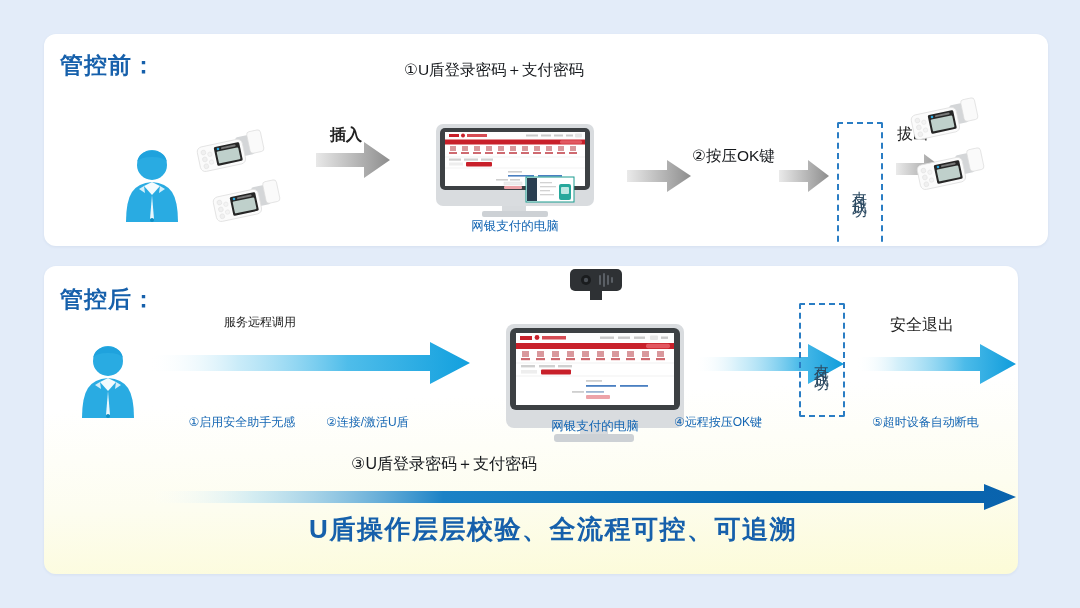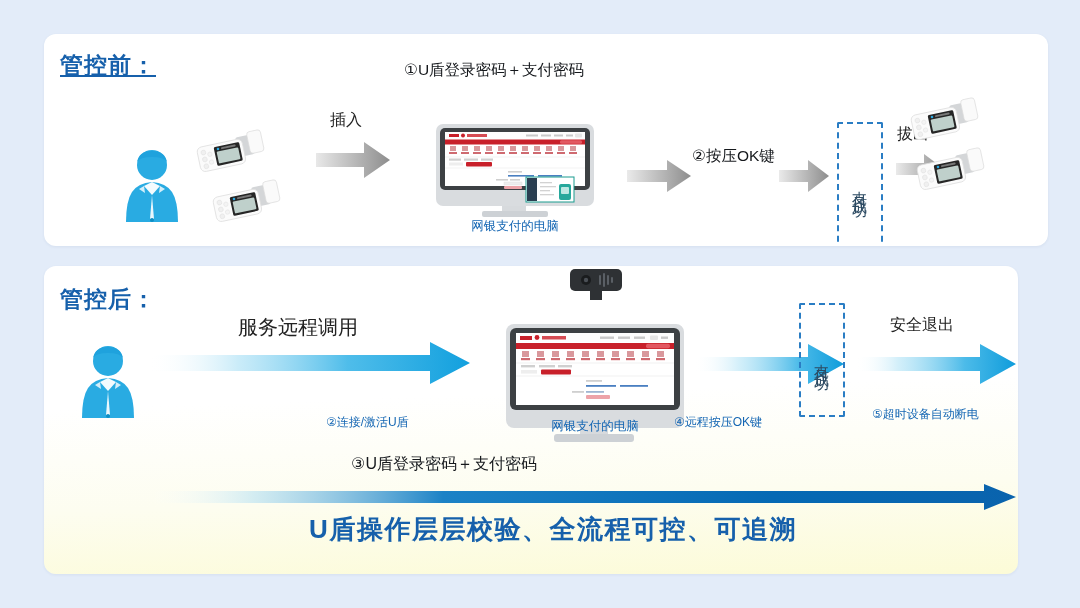--- a/index.html
+++ b/index.html
@@ -32,21 +32,21 @@
 
   .panel-title {
     position: absolute;
     font-size: 23px;
     font-weight: bold;
     color: #1660ab;
     letter-spacing: 1px;
     white-space: nowrap;
   }
   .panel-title .colon { font-weight: bold; }
-  #title-before { left: 16px; top: 16px; text-decoration: underline; }
+  #title-before { left: 16px; top: 16px; }
   #title-after  { left: 16px; top: 18px; text-align: right; }
 
   
   .person { position: absolute; }
   #person-before { left: 76px; top: 112px; }
   #person-after  { left: 76px; top: 348px; }
 
   
   .ukey {
     position: absolute;
@@ -153,21 +153,21 @@
       <circle cx="23" cy="11.5" r="1.3" fill="#2aa8e0"></circle>
       <rect x="26" y="10.5" width="15" height="2" rx="1" fill="#777"></rect>
       <circle cx="8" cy="12" r="2.4" fill="#f0f0f0" stroke="#e0e0e0" stroke-width=".5"></circle>
       <circle cx="8" cy="19" r="2.4" fill="#f0f0f0" stroke="#e0e0e0" stroke-width=".5"></circle>
       <circle cx="8" cy="26" r="2.4" fill="#f0f0f0" stroke="#e0e0e0" stroke-width=".5"></circle>
       <circle cx="14" cy="15" r="2.2" fill="#f4f4f4" stroke="#e2e2e2" stroke-width=".5"></circle>
       <circle cx="14" cy="23" r="2.2" fill="#f4f4f4" stroke="#e2e2e2" stroke-width=".5"></circle>
     </svg>
   </div>
 
-  <div class="lbl lbl-dark" style="left:286px; top:76px; font-size:16px;">插入</div>
+  <div class="lbl lbl-dark" style="left:286px; top:91px; font-size:16px;font-weight:bold;">插入</div>
   <div class="gray-arrow" style="left:272px; top:108px;">
     <svg width="74" height="36" viewBox="0 0 74 36">
       <defs>
           <linearGradient id="ga1" x1="0" y1="0" x2="1" y2="0">
         <stop offset="0%" stop-color="#e8e8e8"></stop>
             <stop offset="100%" stop-color="#8d8d8d"></stop>
       </linearGradient>
         </defs>
       <path d="M0 11 h48 v-11 l26 18 l-26 18 v-11 h-48z" fill="url(#ga1)"></path>
     </svg>
@@ -344,21 +344,21 @@
       <path d="M17 16 q2-11 15-11 q13 0 15 11 q-3-5-15-5 q-12 0-15 5z" fill="#1fa2dd"></path>
       <path d="M32 36 q-14 1-20 10 q-6 9-6 30 h52 q0-21-6-30 q-6-9-20-10z" fill="#29abe2"></path>
       <path d="M32 36 l-8 4 l8 9 l8-9z" fill="#ffffff" opacity="0.95"></path>
       <path d="M32 49 l-2 24 h4 l-2-24z" fill="#e9f7fd"></path>
       <path d="M24 40 l-5 3 l6 4z" fill="#ffffff" opacity="0.8"></path>
       <path d="M40 40 l5 3 l-6 4z" fill="#ffffff" opacity="0.8"></path>
       <circle cx="32" cy="74" r="2" fill="#0d8ec4"></circle>
     </svg>
   </div>
 
-  <div class="lbl lbl-dark" style="left:194px; top:48px; font-size:20px;">服务远程调用</div>
+  <div class="lbl lbl-dark" style="left:180px; top:48px; font-size:12px;">服务远程调用</div>
 
   <div class="blue-arrow" style="left:104px; top:76px;">
     <svg width="322" height="42" viewBox="0 0 322 42">
       <defs>
           <linearGradient id="ba1" x1="0" y1="0" x2="1" y2="0">
         <stop offset="0%" stop-color="#ffffff" stop-opacity="0"></stop>
         <stop offset="28%" stop-color="#9fdcf4" stop-opacity=".55"></stop>
         <stop offset="62%" stop-color="#4fbdea"></stop>
         <stop offset="100%" stop-color="#12a0de"></stop>
       </linearGradient>
@@ -476,27 +476,28 @@
         <stop offset="26%" stop-color="#a8e0f5" stop-opacity=".5"></stop>
         <stop offset="68%" stop-color="#4cbbe9"></stop>
         <stop offset="100%" stop-color="#0f9cdb"></stop>
       </linearGradient>
         </defs>
       <path d="M0 13 h124 v-13 l36 20 l-36 20 v-13 h-124z" fill="url(#ba3)"></path>
     </svg>
   </div>
 
   <div class="lbl lbl-blue" style="left:118px; top:148px; width:160px; font-size:12px; line-height:17px;">
+    <div>①启用安全助手无感</div>
   </div>
 
   <div class="lbl lbl-blue" style="left:282px; top:148px; font-size:12px;">②连接/激活U盾</div>
 
   <div class="lbl lbl-blue" style="left:630px; top:148px; font-size:12px;">④远程按压OK键</div>
 
-  <div class="lbl lbl-blue" style="left:828px; top:140px; font-size:12px;">⑤超时设备自动断电</div>
+  <div class="lbl lbl-blue" style="left:828px; top:148px; font-size:12px;">⑤超时设备自动断电</div>
 
   <div class="lbl lbl-bold" style="left:0; top:188px; width:800px; text-align:center; font-size:16px;">③U盾登录密码＋支付密码</div>
 
   <div id="bottom-arrow" style="left:104px; top:218px;">
     <svg width="868" height="26" viewBox="0 0 868 26">
       <defs>
           <linearGradient id="ba4" x1="0" y1="0" x2="1" y2="0">
         <stop offset="0%" stop-color="#ffffff" stop-opacity="0"></stop>
         <stop offset="12%" stop-color="#b9e2f2" stop-opacity=".6"></stop>
         <stop offset="34%" stop-color="#1c82c6"></stop>

